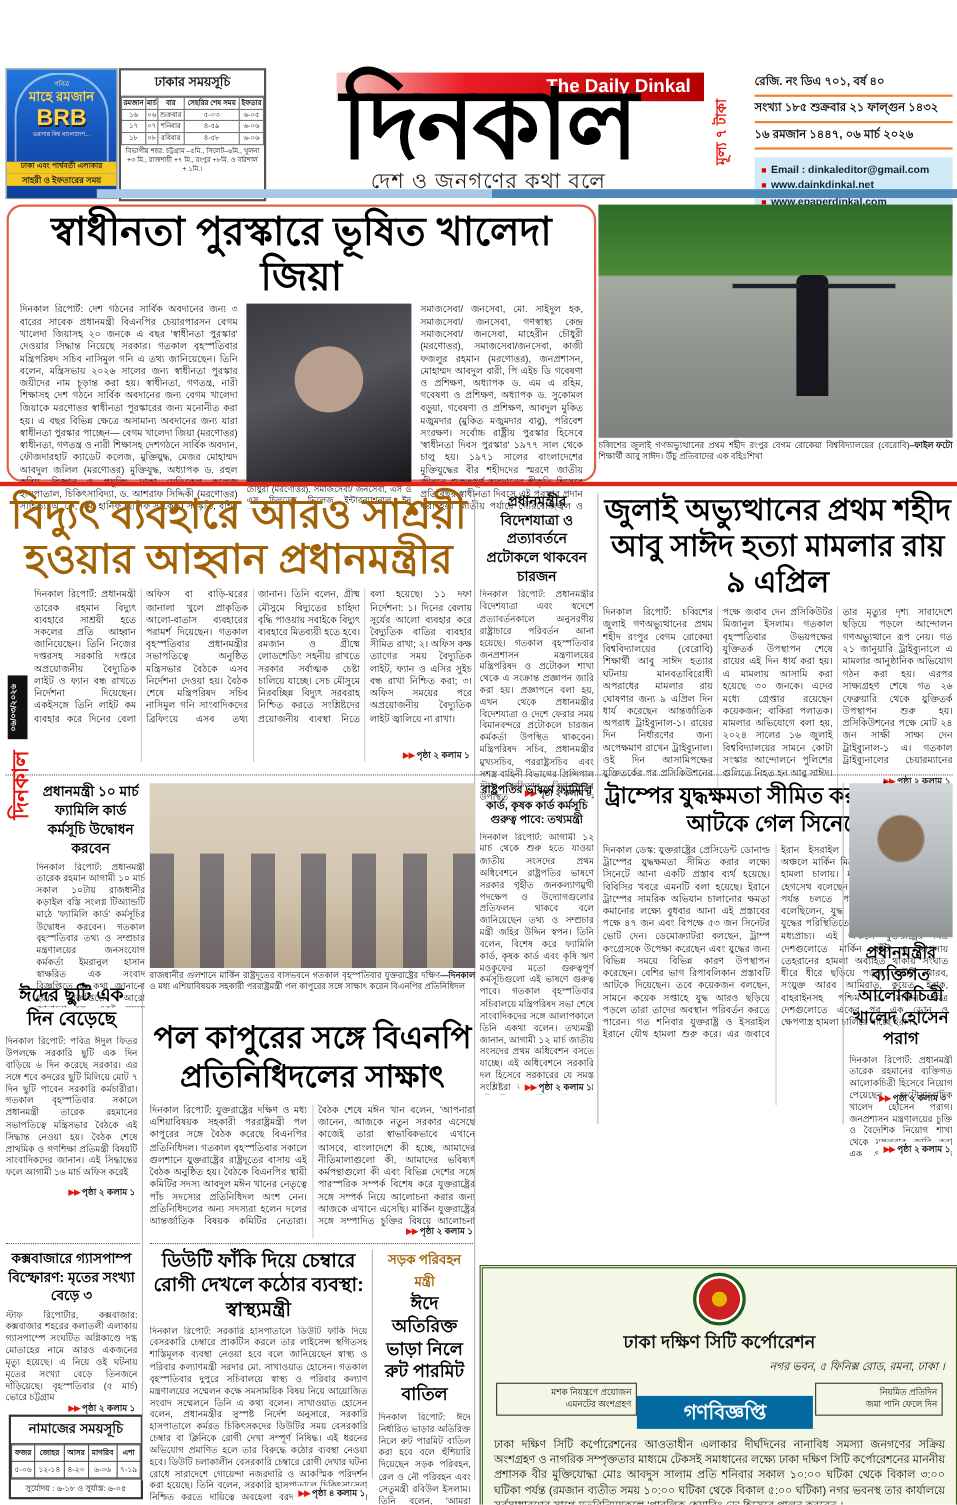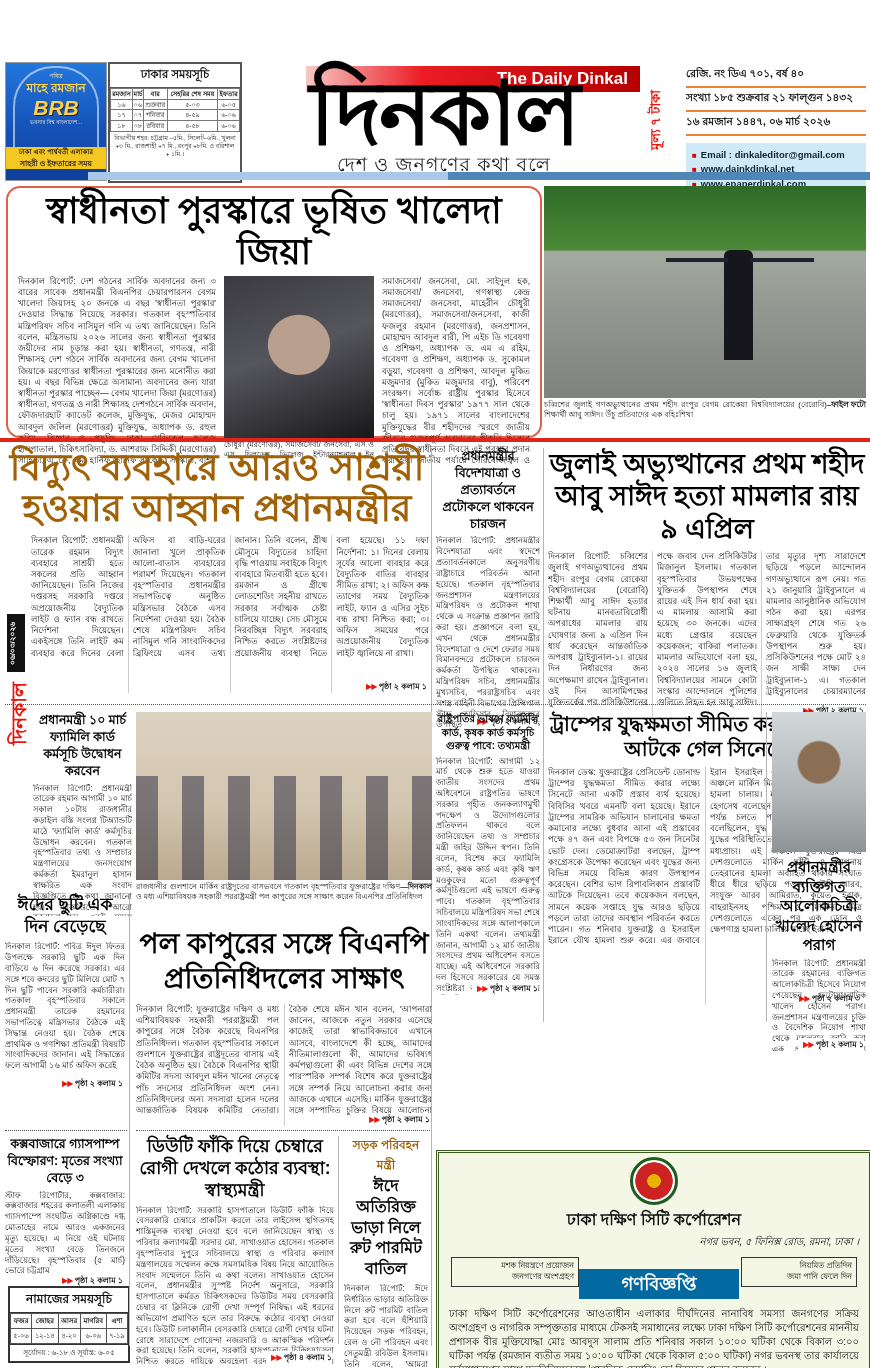--- a/index.html
+++ b/index.html
@@ -10,21 +10,21 @@
   .ov{overflow:hidden;}
   .vr{position:absolute;width:1px;background:#b5b5b5;}
   .dot{position:absolute;border-top:1px dotted #555;height:0;}
   
   .brb{background:linear-gradient(180deg,#2277dd 0%,#1553b8 55%,#0e3f9a 100%);border:1px solid #999;
        color:#fff;text-align:center;overflow:hidden;}
   .brb-arch{border:2px solid rgba(255,255,255,.55);border-bottom:none;border-radius:40px 40px 0 0;
        margin:3px 7px 0;height:76px;padding-top:3px;}
   .brb-top{font-size:6px;color:#ffe9a0;}
   .brb-title{font-size:12px;font-weight:900;color:#ffd24a;line-height:1.15;}
-  .brb-logo{font-size:21px;font-weight:900;color:#ffd24a;font-style:italic;text-shadow:1px 1px 0 #222;line-height:1.1;}
+  .brb-logo{font-size:21px;font-weight:900;color:#ffd24a;text-shadow:1px 1px 0 #222;line-height:1.1;}
   .brb-sub{font-size:5.5px;color:#ffeccc;}
   .brb-foot{background:#f5c821;color:#222;font-size:6.8px;font-weight:bold;line-height:1.55;}
   .sched{border:2px solid #555;background:#fff;font-size:7px;}
   .sched-title{font-size:11.5px;font-weight:bold;text-align:center;border-bottom:1px solid #555;padding:2px 0;}
   .sched table{border-collapse:collapse;width:100%;}
   .sched td,.sched th{border:1px solid #777;text-align:center;padding:1px 0;font-size:6.4px;line-height:1.2;}
   .sched-note{font-size:6.2px;line-height:1.35;padding:2px 3px;text-align:center;}
   .paper-logo{font-size:88px;font-weight:900;letter-spacing:-2px;line-height:.95;text-align:center;color:#000;}
   .banner{background:linear-gradient(90deg,#f6c9c4 0%,#ec1c24 35%,#b50000 100%);color:#fff;
           font-size:17px;font-weight:900;text-align:right;padding-right:12px;line-height:26px;}
@@ -317,21 +317,21 @@
     </div>
   </div>
 
   <div class="abs dscc rel ov" style="left:436px;top:1028px;width:410px;height:306px;">
     <div class="dscc-logo"></div>
     <div class="dscc-org">ঢাকা দক্ষিণ সিটি কর্পোরেশন</div>
     <div class="dscc-addr">নগর ভবন, ৫ ফিনিক্স রোড, রমনা, ঢাকা ।</div>
     <div class="rel" style="height:46px;margin-top:4px;">
       <div class="abs mini-box" style="left:2px;top:2px;width:118px;">
         <div>মশক নিয়ন্ত্রণে প্রয়োজন</div>
-        <div>জনগণের অংশগ্রহণ</div>
+        <div>এমনটের অংশগ্রহণ</div>
       </div>
       <div class="abs mini-box" style="right:2px;top:2px;width:106px;">
         <div>নিয়মিত প্রতিদিন</div>
         <div>জমা পানি ফেলে দিন</div>
       </div>
       <div class="abs gono" style="left:130px;right:120px;top:14px;height:30px;">গণবিজ্ঞপ্তি</div>
     </div>
     <div class="dscc-p">ঢাকা দক্ষিণ সিটি কর্পোরেশনের আওতাধীন এলাকার দীর্ঘদিনের নানাবিধ সমস্যা জনগণের সক্রিয় অংশগ্রহণ ও নাগরিক সম্পৃক্ততার মাধ্যমে টেকসই সমাধানের লক্ষ্যে ঢাকা দক্ষিণ সিটি কর্পোরেশনের মাননীয় প্রশাসক বীর মুক্তিযোদ্ধা মোঃ আবদুস সালাম প্রতি শনিবার সকাল ১০:০০ ঘটিকা থেকে বিকাল ৩:০০ ঘটিকা পর্যন্ত (রমজান ব্যতীত সময় ১০:০০ ঘটিকা থেকে বিকাল ৫:০০ ঘটিকা) নগর ভবনস্থ তার কার্যালয়ে সর্বসাধারণের সাথে মতবিনিময়কল্পে 'পাবলিক হেয়ারিং ডে' হিসেবে পালন করবেন ।</div>
 
   </div>

